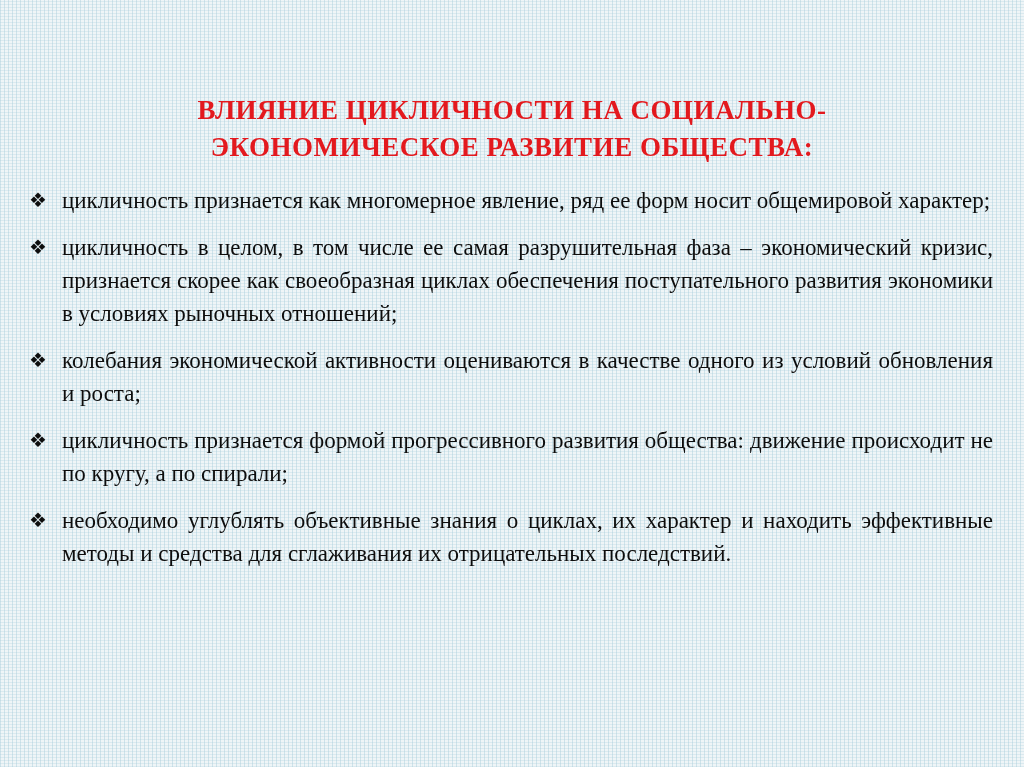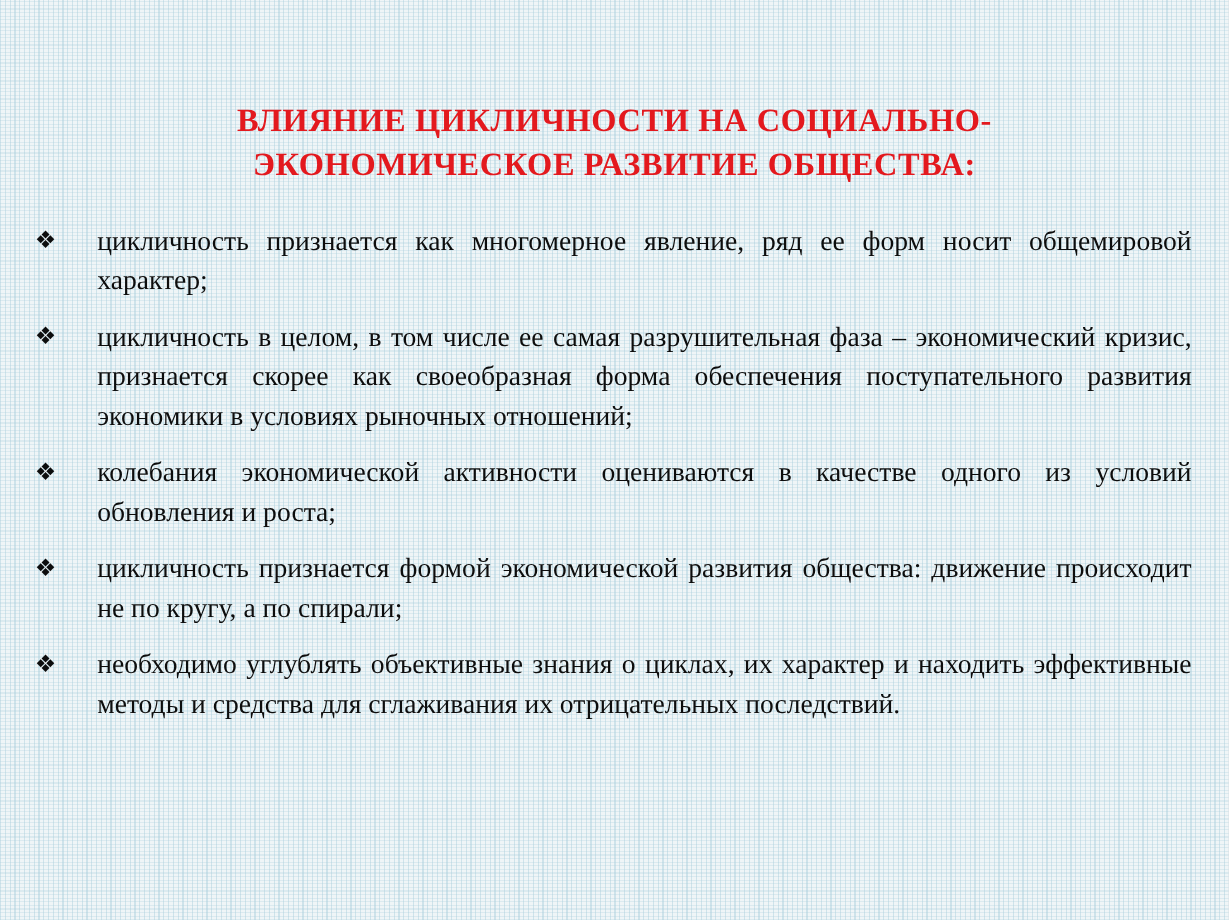--- a/index.html
+++ b/index.html
@@ -18,21 +18,21 @@
     
     background-image:
       repeating-linear-gradient(90deg, var(--bg-texture, rgba(167,205,219,0.45)) 0 1px, transparent 1px 4px),
       repeating-linear-gradient(0deg, var(--bg-texture-2, rgba(167,205,219,0.28)) 0 1px, transparent 1px 3px);
   }
   .title {
     position: absolute;
     top: 82px;
     left: 62px;
     right: 62px;
-    margin: 0;
+    margin: 10px;
     text-align: center;
     font-size: 27px;
     font-weight: bold;
     line-height: 37px;
     letter-spacing: 0.5px;
     color: var(--title-color, #e3191e);
   }
   .title-inner {
     display: inline-block;
     max-width: 880px;
@@ -57,52 +57,51 @@
   .marker {
     flex: 0 0 33px;
     font-family: "DejaVu Sans", sans-serif;
     font-size: 20px;
     line-height: 33px;
     color: var(--text-color, #0d0d0d);
   }
   .bullet-text {
     flex: 1;
     text-align: justify;
-    padding-left: 19px;
   }
 </style>
 </head>
 <body>
 
 <div class="slide">
 
   <h1 class="title">
     <span class="title-inner">ВЛИЯНИЕ ЦИКЛИЧНОСТИ НА СОЦИАЛЬНО-ЭКОНОМИЧЕСКОЕ РАЗВИТИЕ ОБЩЕСТВА:</span>
   </h1>
 
   <ul class="bullets">
 
     <li class="bullet">
       <span class="marker">❖</span>
       <span class="bullet-text">цикличность признается как многомерное явление, ряд ее форм носит общемировой характер;</span>
     </li>
 
     <li class="bullet">
       <span class="marker">❖</span>
-      <span class="bullet-text">цикличность в целом, в том числе ее самая разрушительная фаза – экономический кризис, признается скорее как своеобразная форма обеспечения поступательного развития экономики в условиях рыночных отношений;</span>
+      <span class="bullet-text">цикличность в целом, в том числе ее самая разрушительная фаза – экономический кризис, признается скорее как своеобразная циклах обеспечения поступательного развития экономики в условиях рыночных отношений;</span>
     </li>
 
     <li class="bullet">
       <span class="marker">❖</span>
       <span class="bullet-text">колебания экономической активности оцениваются в качестве одного из условий обновления и роста;</span>
     </li>
 
     <li class="bullet">
       <span class="marker">❖</span>
-      <span class="bullet-text">цикличность признается формой экономической развития общества: движение происходит не по кругу, а по спирали;</span>
+      <span class="bullet-text">цикличность признается формой прогрессивного развития общества: движение происходит не по кругу, а по спирали;</span>
     </li>
 
     <li class="bullet">
       <span class="marker">❖</span>
       <span class="bullet-text">необходимо углублять объективные знания о циклах, их характер и находить эффективные методы и средства для сглаживания их отрицательных последствий.</span>
     </li>
 
   </ul>
 </div>
 

